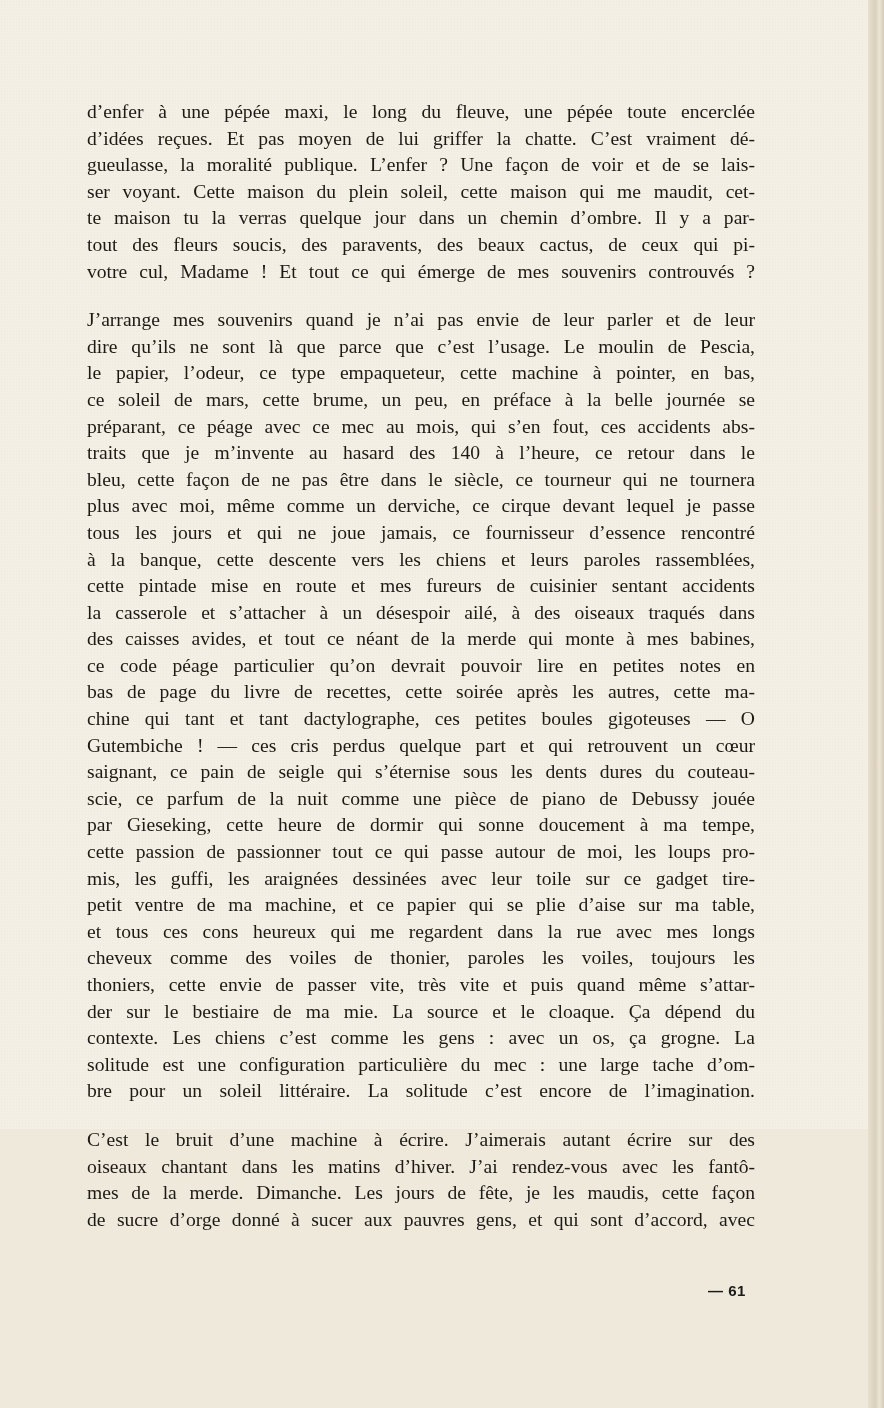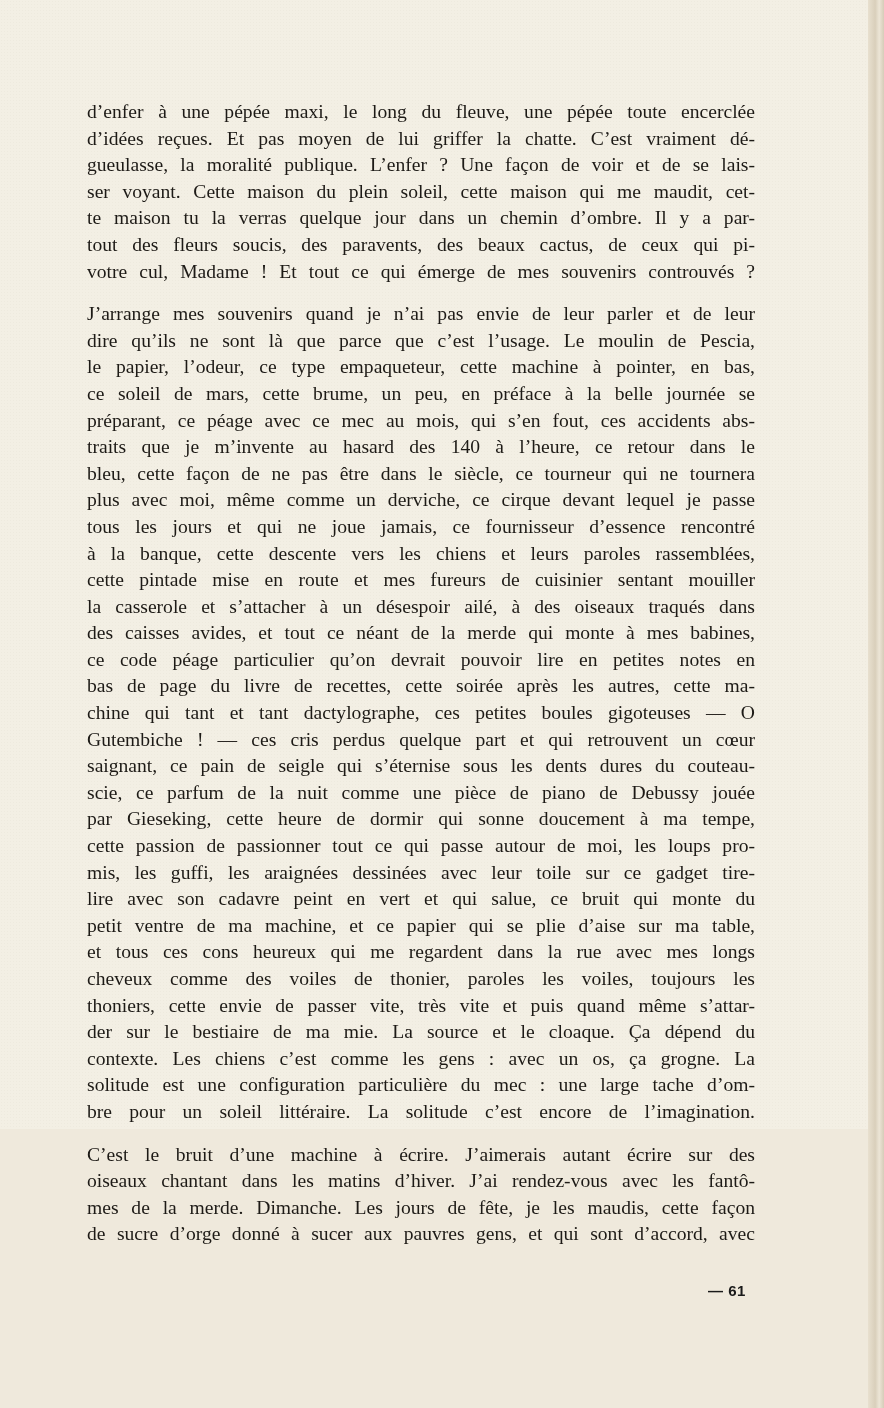--- a/index.html
+++ b/index.html
@@ -38,21 +38,21 @@
       top: 99px;
       width: 668px;
       font-family: "Liberation Serif", "DejaVu Serif", serif;
       font-size: 19.6px;
       color: #1d1a16;
     }
     .paragraph {
       margin: 0;
     }
     .paragraph + .paragraph {
-      margin-top: 16px;
+      margin-top: 22px;
     }
     .line {
       display: block;
       height: 26.6px;
       line-height: 26.6px;
       text-align: justify;
       text-align-last: justify;
       white-space: nowrap;
       overflow: visible;
     }
@@ -88,33 +88,32 @@
       <span class="line">J’arrange mes souvenirs quand je n’ai pas envie de leur parler et de leur</span>
       <span class="line">dire qu’ils ne sont là que parce que c’est l’usage. Le moulin de Pescia,</span>
       <span class="line">le papier, l’odeur, ce type empaqueteur, cette machine à pointer, en bas,</span>
       <span class="line">ce soleil de mars, cette brume, un peu, en préface à la belle journée se</span>
       <span class="line">préparant, ce péage avec ce mec au mois, qui s’en fout, ces accidents abs-</span>
       <span class="line">traits que je m’invente au hasard des 140 à l’heure, ce retour dans le</span>
       <span class="line">bleu, cette façon de ne pas être dans le siècle, ce tourneur qui ne tournera</span>
       <span class="line">plus avec moi, même comme un derviche, ce cirque devant lequel je passe</span>
       <span class="line">tous les jours et qui ne joue jamais, ce fournisseur d’essence rencontré</span>
       <span class="line">à la banque, cette descente vers les chiens et leurs paroles rassemblées,</span>
-      <span class="line">cette pintade mise en route et mes fureurs de cuisinier sentant mouiller</span>
+      <span class="line">cette pintade mise en route et mes fureurs de cuisinier sentant accidents</span>
       <span class="line">la casserole et s’attacher à un désespoir ailé, à des oiseaux traqués dans</span>
       <span class="line">des caisses avides, et tout ce néant de la merde qui monte à mes babines,</span>
       <span class="line">ce code péage particulier qu’on devrait pouvoir lire en petites notes en</span>
       <span class="line">bas de page du livre de recettes, cette soirée après les autres, cette ma-</span>
       <span class="line">chine qui tant et tant dactylographe, ces petites boules gigoteuses — O</span>
       <span class="line">Gutembiche ! — ces cris perdus quelque part et qui retrouvent un cœur</span>
       <span class="line">saignant, ce pain de seigle qui s’éternise sous les dents dures du couteau-</span>
       <span class="line">scie, ce parfum de la nuit comme une pièce de piano de Debussy jouée</span>
       <span class="line">par Gieseking, cette heure de dormir qui sonne doucement à ma tempe,</span>
       <span class="line">cette passion de passionner tout ce qui passe autour de moi, les loups pro-</span>
       <span class="line">mis, les guffi, les araignées dessinées avec leur toile sur ce gadget tire-</span>
-      <span class="line">lire avec son cadavre peint en vert et qui salue, ce bruit qui monte du</span>
       <span class="line">petit ventre de ma machine, et ce papier qui se plie d’aise sur ma table,</span>
       <span class="line">et tous ces cons heureux qui me regardent dans la rue avec mes longs</span>
       <span class="line">cheveux comme des voiles de thonier, paroles les voiles, toujours les</span>
       <span class="line">thoniers, cette envie de passer vite, très vite et puis quand même s’attar-</span>
       <span class="line">der sur le bestiaire de ma mie. La source et le cloaque. Ça dépend du</span>
       <span class="line">contexte. Les chiens c’est comme les gens : avec un os, ça grogne. La</span>
       <span class="line">solitude est une configuration particulière du mec : une large tache d’om-</span>
       <span class="line full-last">bre pour un soleil littéraire. La solitude c’est encore de l’imagination.</span>
     </div>
     <div class="paragraph">

